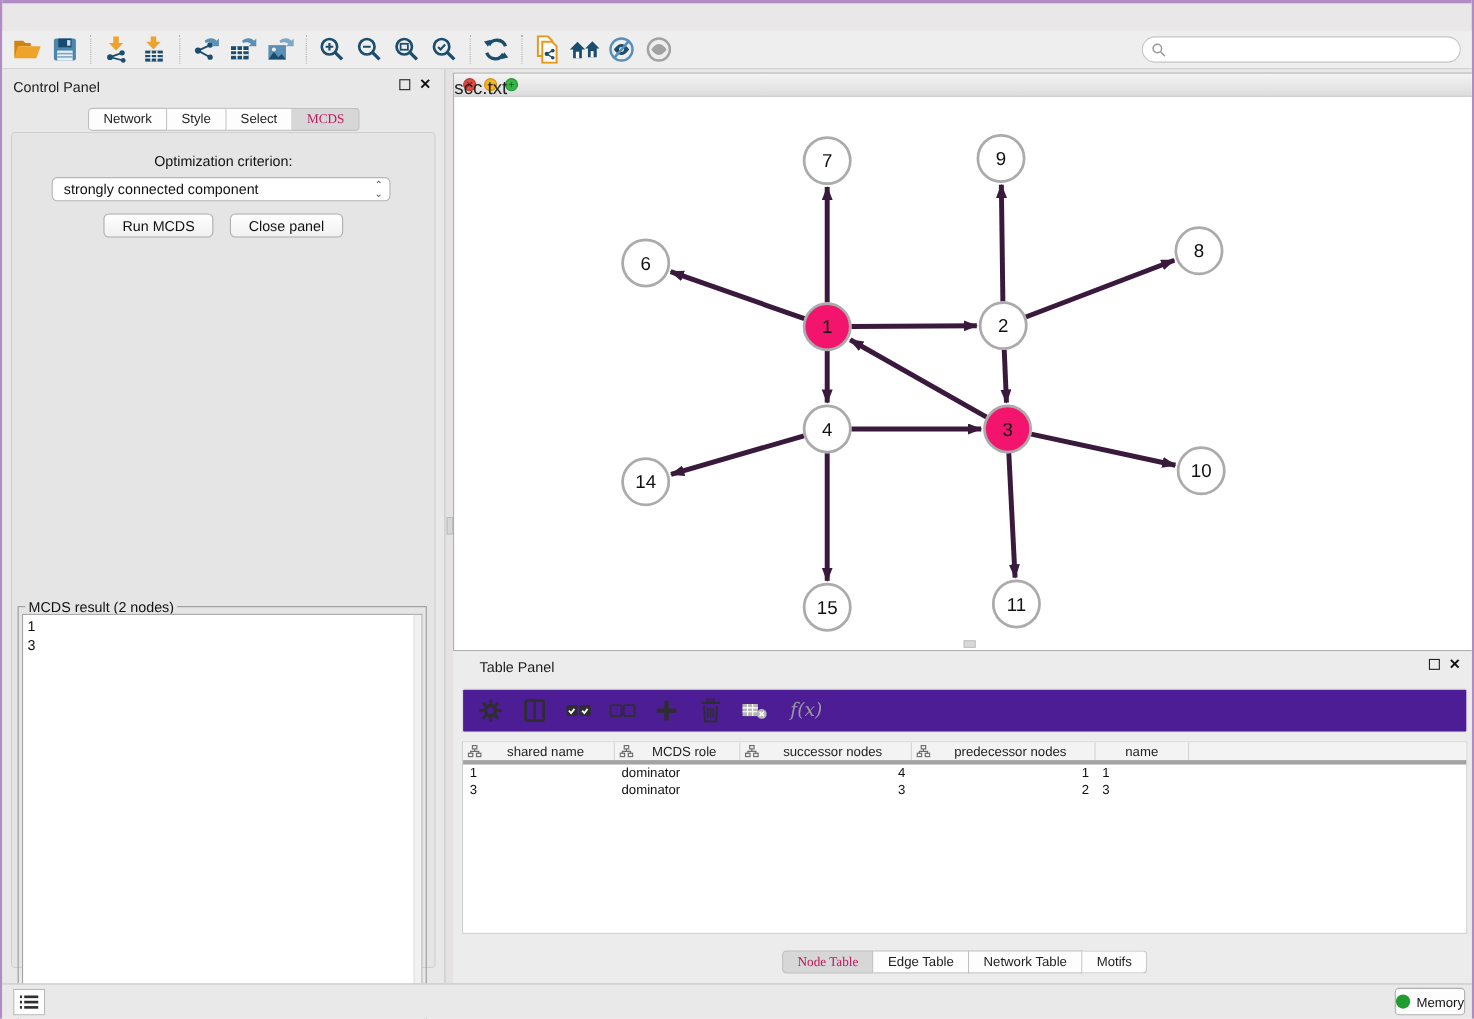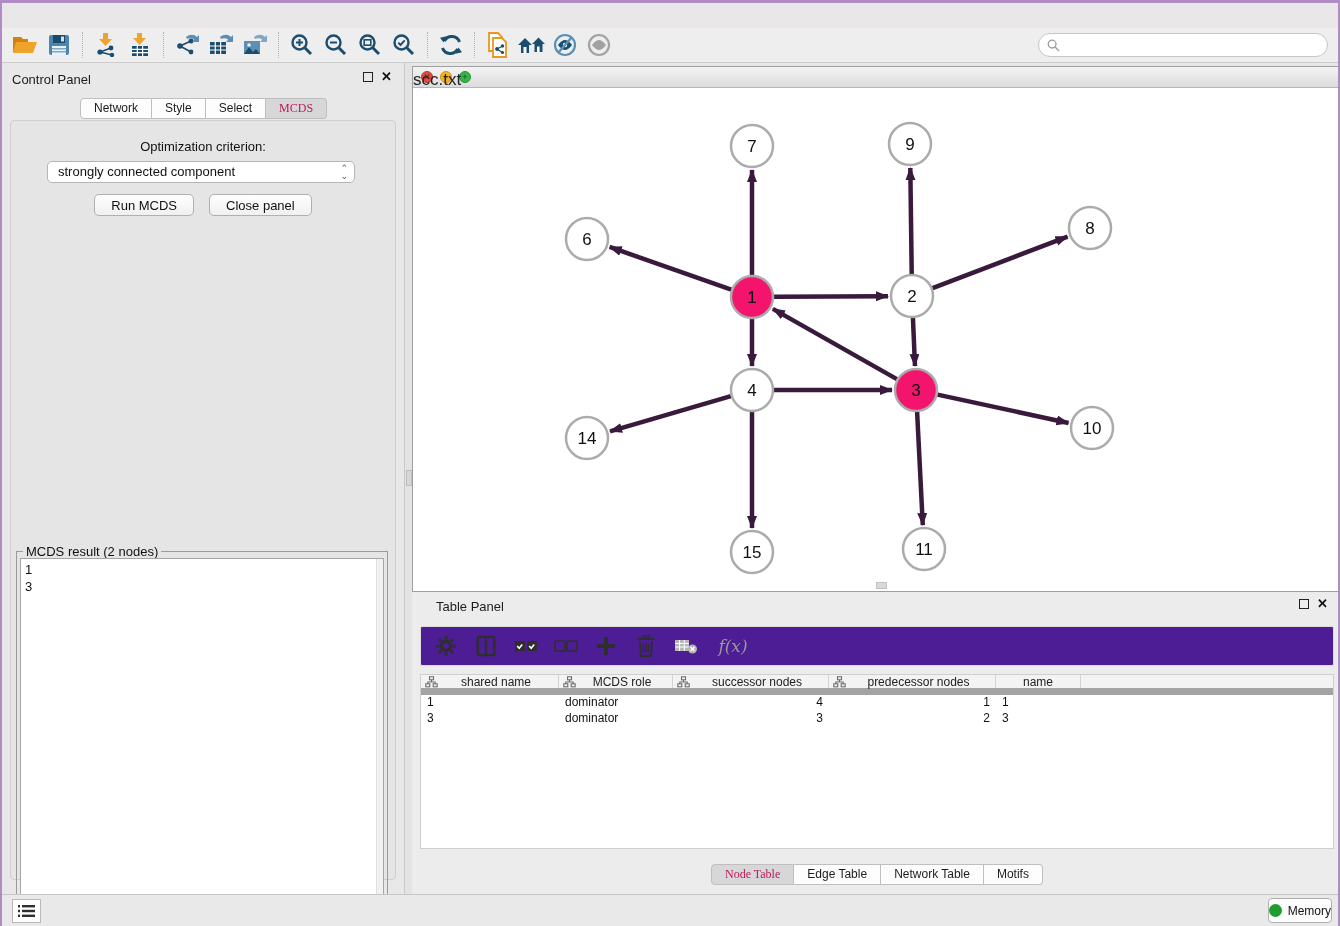--- a/index.html
+++ b/index.html
@@ -74,21 +74,21 @@
 
   
   .table-panel { position:absolute; left:410px; top:592px; width:930px; height:302px; background:#ececec; }
   .tp-head { position:absolute; left:8px; top:7px; font-size:13px; color:#1c1c1c;margin-left:16px; }
   .tp-toolbar { position:absolute; left:8px; top:34px; width:914px; height:40px; background:#4c1d95;
                 border:1px solid #dcdcdc; border-radius:2px; display:flex; align-items:center; padding-left:12px; gap:14px; }
   .tp-tool { width:26px; height:26px; display:flex; align-items:center; justify-content:center; }
   .fx-label { font-size:17px; font-family:"DejaVu Serif",serif; font-style:italic; color:#9a9a9a; }
 
   .ntable { position:absolute; left:8px; top:82px; width:914px; height:175px; background:#fff; border:1px solid #cfcfcf; }
-  .thead { display:flex; height:20px; background:#f3f3f3; border-bottom:7px solid #a3a3a3; }
+  .thead { display:flex; height:20px; background:#f3f3f3; border-bottom:4px solid #a3a3a3; }
   .th { display:flex; align-items:center; border-right:1px solid #d4d4d4; font-size:12px; color:#222;
         padding:0 4px; position:relative; }
   .th .lbl { flex:1; text-align:center; }
   .tbody .tr { display:flex; height:16px; font-size:12px; color:#111; }
   .td { padding:0 6px; overflow:hidden; white-space:nowrap; }
   .col-align-right { text-align:right; }
 
   .tp-tabs { position:absolute; left:0; top:272px; width:100%; display:flex; justify-content:center; }
 
   

